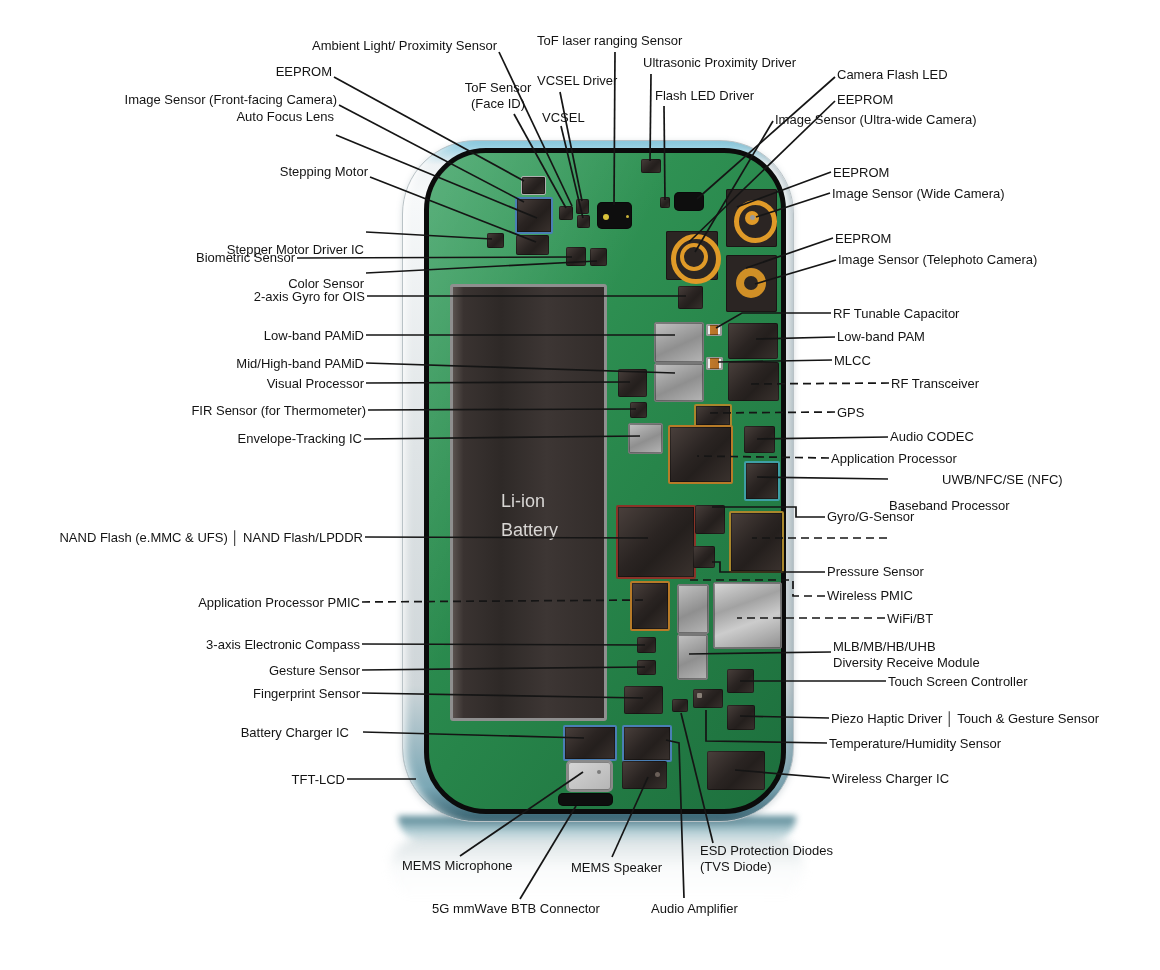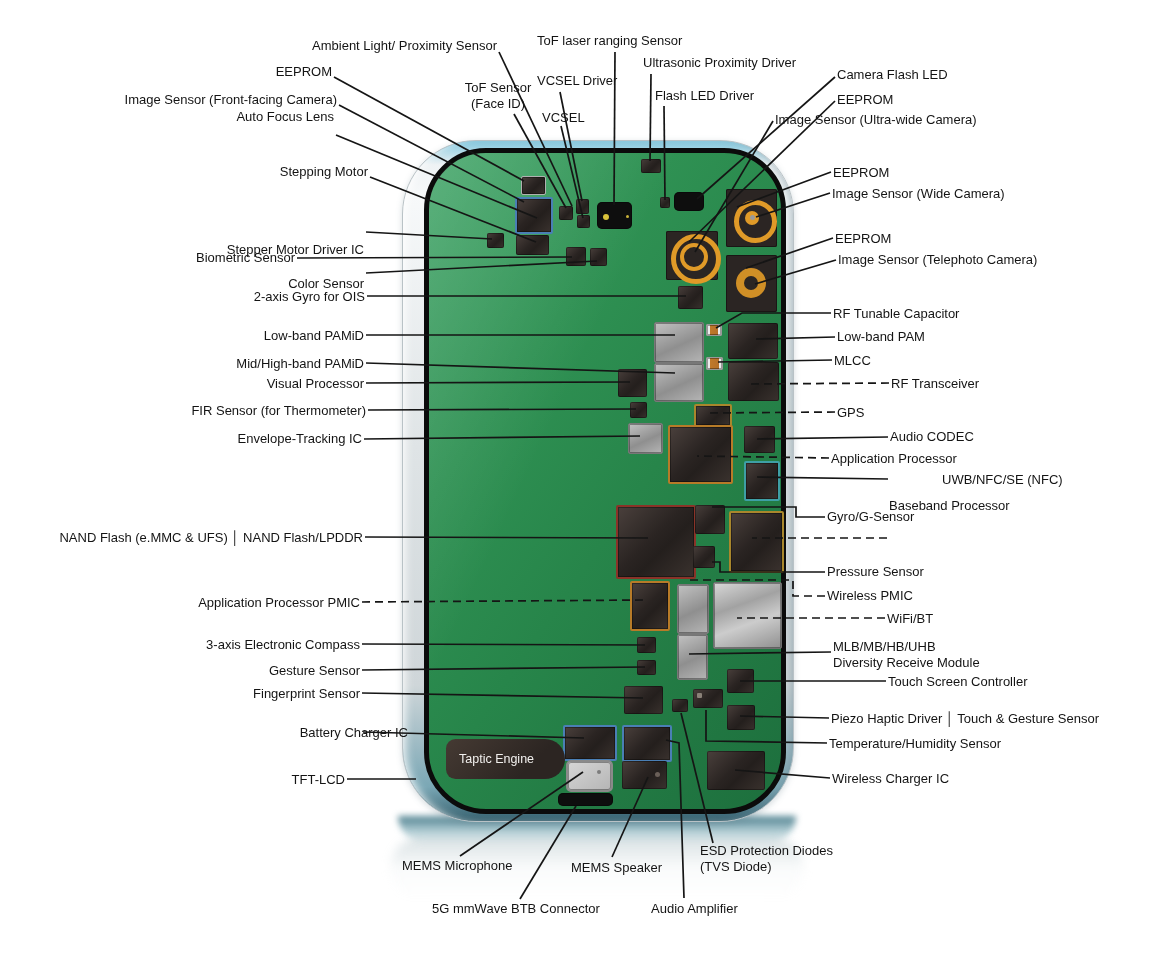--- a/index.html
+++ b/index.html
@@ -54,20 +54,23 @@
 </style>
 </head>
 <body>
 
 <div class="stage">
   <div class="reflect1"></div>
   <div class="reflect2"></div>
   <div class="frame"></div>
   <div class="pcb"></div>
 
+  <div class="battery">
+    <div class="battery-text"><span>Li-ion</span><br><span>Battery</span></div>
+  </div>
 
   <div id="chips">
       <div class="chip b-silver" style="left: 521px; top: 176px; width: 23px; height: 17px;"></div>
       <div class="chip b-blue" style="left: 515px; top: 197px; width: 34px; height: 33px;"></div>
       <div class="chip " style="left: 516px; top: 235px; width: 33px; height: 20px;"></div>
       <div class="chip " style="left: 487px; top: 233px; width: 17px; height: 15px;"></div>
       <div class="chip " style="left: 559px; top: 206px; width: 14px; height: 14px;"></div>
       <div class="chip " style="left: 576px; top: 199px; width: 13px; height: 15px;"></div>
       <div class="chip " style="left: 577px; top: 215px; width: 13px; height: 13px;"></div>
       <div class="chip " style="left: 641px; top: 159px; width: 20px; height: 14px;"></div>
@@ -124,23 +127,20 @@
         <div class="fill-circ" style="left:10px;top:13px;width:30px;height:30px;background:#d08f26;"></div>
    <div class="dot" style="left:18px;top:21px;width:14px;height:14px;background:#2b2523;"></div>
       </div>
       <div class="dot" style="left:603px;top:214px;width:6px;height:6px;background:#d9c23a;position:absolute;"></div>
     <div class="dot" style="left:626px;top:215px;width:3px;height:3px;background:#c9b23a;position:absolute;"></div>
     <div class="dot" style="left:655px;top:772px;width:5px;height:5px;background:#6a5f58;position:absolute;"></div>
     <div class="dot" style="left:597px;top:770px;width:4px;height:4px;background:#7d7d7d;position:absolute;"></div>
     <div class="dot" style="left:697px;top:693px;width:5px;height:5px;background:#8a8178;border-radius:1px;position:absolute;"></div>
     </div>
 
-  <div class="taptic">
-    <span>Taptic Engine</span>
-  </div>
 
   <svg class="leads" width="1160" height="970" id="leads">
       <polyline points="499,52 572,206" fill="none" stroke="#151515" stroke-width="1.7"></polyline>
       <polyline points="334,77 524,181" fill="none" stroke="#151515" stroke-width="1.7"></polyline>
       <polyline points="339,105 524,202" fill="none" stroke="#151515" stroke-width="1.7"></polyline>
       <polyline points="336,135 537,218" fill="none" stroke="#151515" stroke-width="1.7"></polyline>
       <polyline points="370,177 536,242" fill="none" stroke="#151515" stroke-width="1.7"></polyline>
       <polyline points="366,232 492,239" fill="none" stroke="#151515" stroke-width="1.7"></polyline>
       <polyline points="514,114 566,208" fill="none" stroke="#151515" stroke-width="1.7"></polyline>
       <polyline points="560,92 582,201" fill="none" stroke="#151515" stroke-width="1.7"></polyline>
@@ -221,21 +221,21 @@
       <div class="lbl right-al" style="right: 796px; top: 328px;">Low-band PAMiD</div>
       <div class="lbl right-al" style="right: 796px; top: 356px;">Mid/High-band PAMiD</div>
       <div class="lbl right-al" style="right: 796px; top: 376px;">Visual Processor</div>
       <div class="lbl right-al" style="right: 794px; top: 403px;">FIR Sensor (for Thermometer)</div>
       <div class="lbl right-al" style="right: 798px; top: 431px;">Envelope-Tracking IC</div>
       <div class="lbl right-al" style="right: 797px; top: 530px;">NAND Flash (e.MMC &amp; UFS) │ NAND Flash/LPDDR</div>
       <div class="lbl right-al" style="right: 800px; top: 595px;">Application Processor PMIC</div>
       <div class="lbl right-al" style="right: 800px; top: 637px;">3-axis Electronic Compass</div>
       <div class="lbl right-al" style="right: 800px; top: 663px;">Gesture Sensor</div>
       <div class="lbl right-al" style="right: 800px; top: 686px;">Fingerprint Sensor</div>
-      <div class="lbl right-al" style="right: 752px; top: 725px; margin-left: 39px;">Battery Charger IC</div>
+      <div class="lbl right-al" style="right: 811px; top: 725px; margin-left: 39px;">Battery Charger IC</div>
       <div class="lbl right-al" style="right: 815px; top: 772px;">TFT-LCD</div>
       <div class="lbl " style="left: 833px; top: 306px;">RF Tunable Capacitor</div>
       <div class="lbl " style="left: 837px; top: 329px;">Low-band PAM</div>
       <div class="lbl " style="left: 834px; top: 353px;">MLCC</div>
       <div class="lbl " style="left: 891px; top: 376px;">RF Transceiver</div>
       <div class="lbl " style="left: 837px; top: 405px;">GPS</div>
       <div class="lbl " style="left: 890px; top: 429px;">Audio CODEC</div>
       <div class="lbl " style="left: 831px; top: 451px;">Application Processor</div>
       <div class="lbl " style="left: 942px; top: 472px; text-align: right;">UWB/NFC/SE (NFC)</div>
       <div class="lbl " style="left: 827px; top: 509px;">Gyro/G-Sensor</div>

